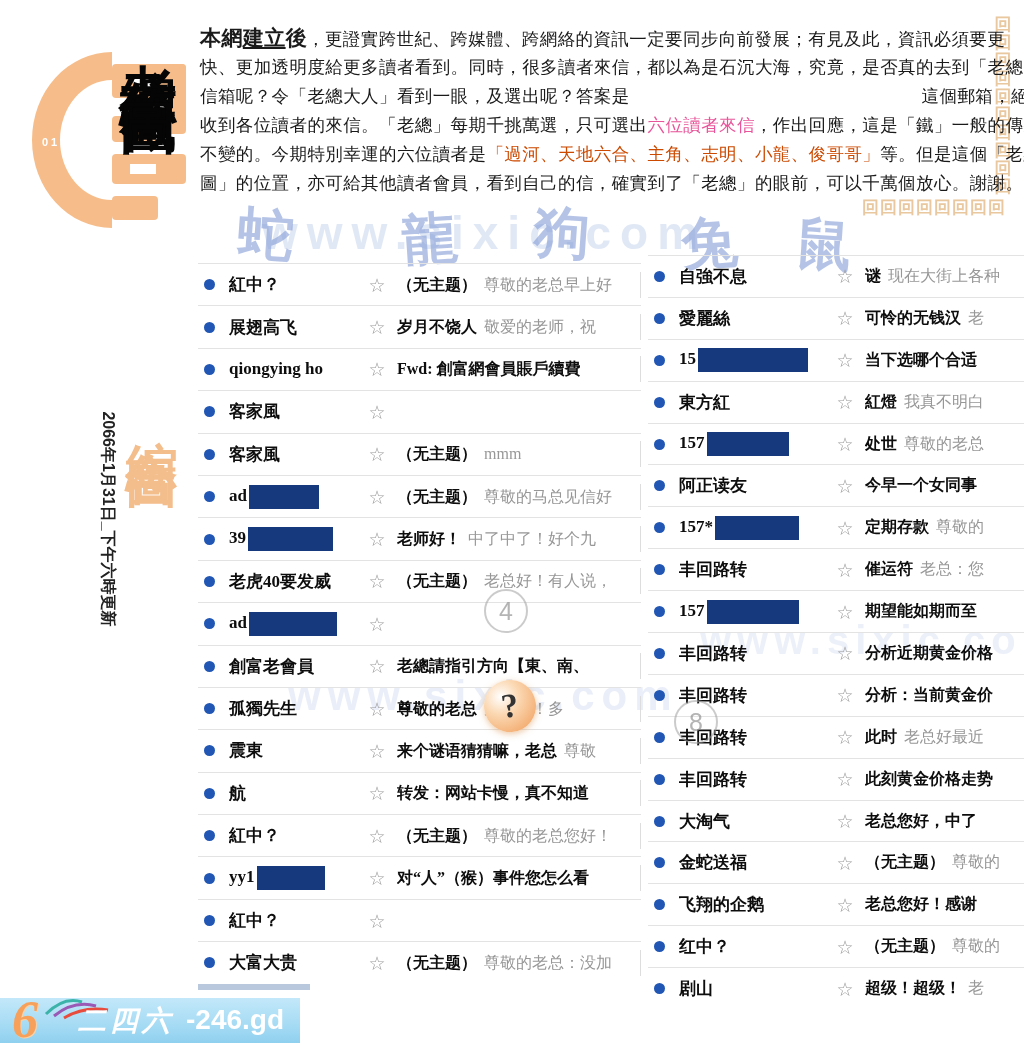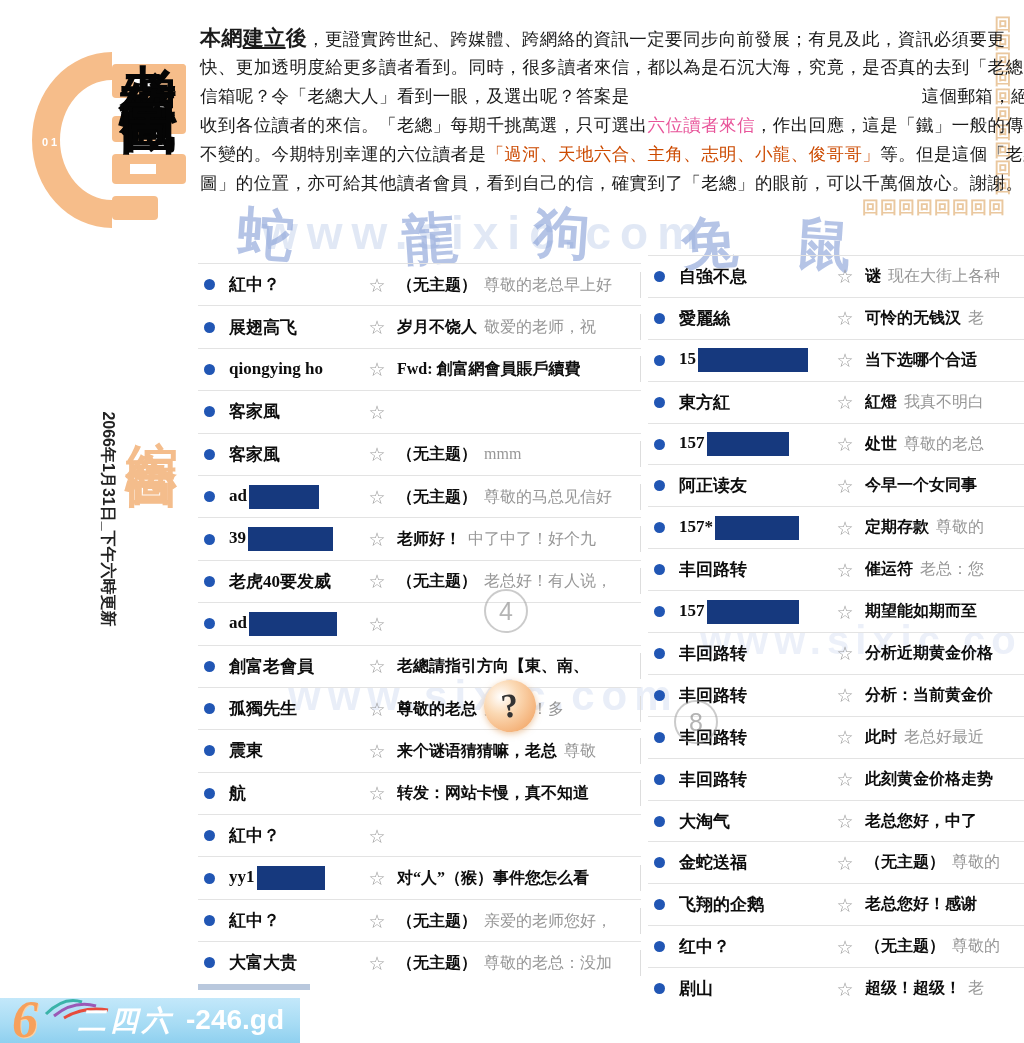--- a/index.html
+++ b/index.html
@@ -210,32 +210,32 @@
       <div class="mail-row">
         <span class="dot"></span>
         <span class="sender">航</span>
         <span class="star">☆</span>
         <span class="subj"><b>转发：网站卡慢，真不知道</b></span>
       </div>
       <div class="mail-row">
         <span class="dot"></span>
         <span class="sender">紅中？</span>
         <span class="star">☆</span>
+        <span class="subj"><b>（无主题）</b><span class="prev">尊敬的老总您好！</span></span>
       </div>
       <div class="mail-row">
         <span class="dot"></span>
         <span class="sender">yy1<span class="redact" style="width: 68px;"></span></span>
         <span class="star">☆</span>
         <span class="subj"><b>对“人”（猴）事件您怎么看</b></span>
       </div>
       <div class="mail-row">
         <span class="dot"></span>
         <span class="sender">紅中？</span>
         <span class="star">☆</span>
-        <span class="subj"><b>（无主题）</b><span class="prev">亲爱的老师您好，</span></span>
       </div>
       <div class="mail-row">
         <span class="dot"></span>
         <span class="sender">大富大贵</span>
         <span class="star">☆</span>
         <span class="subj"><b>（无主题）</b><span class="prev">尊敬的老总：没加</span></span>
       </div>
     </div>
   <div class="mail-col col-right" id="col-right">
       <div class="mail-row">

